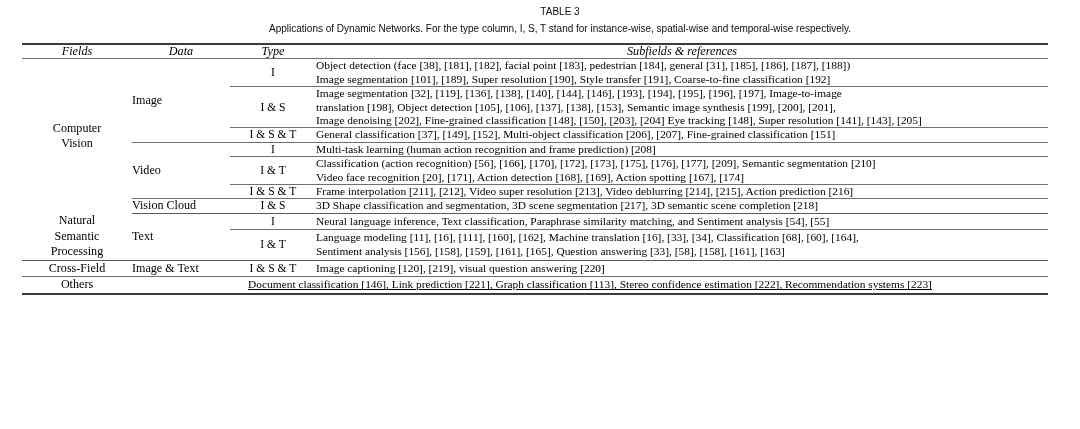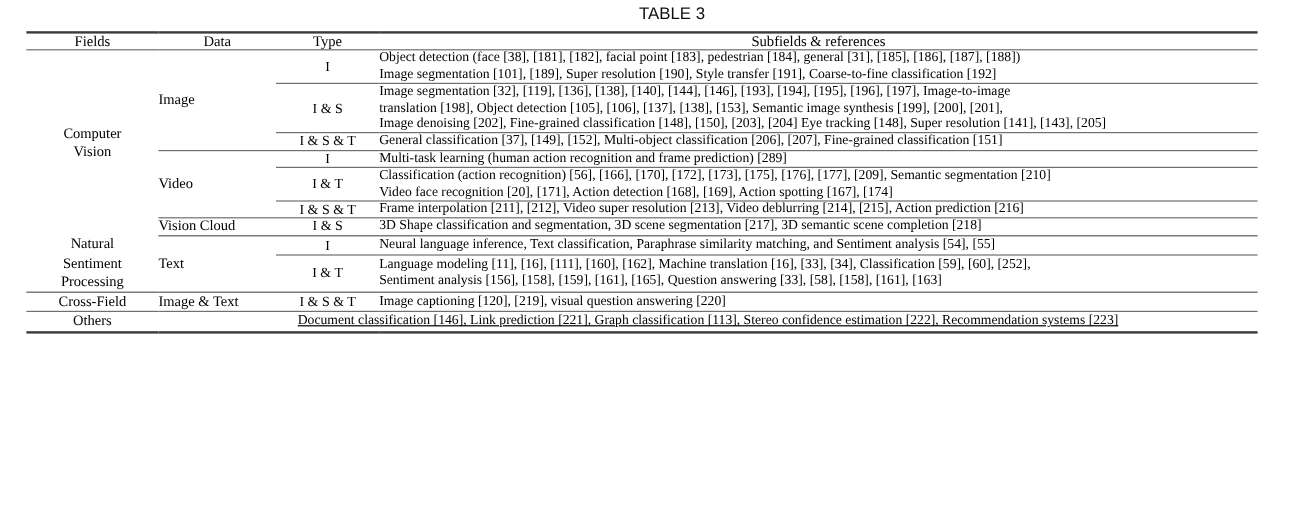--- a/index.html
+++ b/index.html
@@ -20,21 +20,21 @@
     height: 429px;
     position: relative;
     box-sizing: border-box;
     padding: 0;
   }
 
   
   .caption {
     font-family: "Liberation Sans", "DejaVu Sans", sans-serif;
     text-align: center;
-    font-size: 14px;
+    font-size: 10px;
     line-height: 17px;
     color: #0d0d0d;
     padding-top: 3px;
     padding-left: 40px;
   }
   .caption .tbl-num {
     display: block;
   }
   .caption .tbl-title {
     display: block;
@@ -53,21 +53,21 @@
     line-height: 13.4px;
   }
 
   table.t3 td, table.t3 th {
     padding: 0;
     vertical-align: middle;
     font-weight: normal;
   }
 
   
-  .rule-top      { border-top: 2.6px solid #3b3b3b; }
+  .rule-top      { border-top: 2.6px solid #3b3b3b; font-style: italic; }
   .rule-bot      { border-bottom: 2.6px solid #3b3b3b; }
   .rule-bot-thin { border-bottom: 1.1px solid #6f6f6f; }
   .rule-bot-med  { border-bottom: 1.6px solid #5a5a5a; }
 
   
   .hdr td {
     font-weight: bold;
     text-align: center;
     font-size: 12.2px;
     padding: 4px 0 5px 0;
@@ -109,20 +109,21 @@
     text-decoration: underline;
   }
 </style>
 </head>
 <body>
 
 <div class="page">
 
   <div class="caption">
     <span class="tbl-num">TABLE 3</span>
+    <span class="tbl-title">Applications of Dynamic Networks. For the type column, I, S, T stand for instance-wise, spatial-wise and temporal-wise respectively.</span>
   </div>
 
   <div class="table-wrap">
     <table class="t3">
       <colgroup>
         <col class="col-fields">
         <col class="col-data">
         <col class="col-type">
         <col class="col-sub">
       </colgroup>
@@ -161,21 +162,21 @@
         <td class="c-type rule-bot-thin">I &amp; S &amp; T</td>
         <td class="c-sub rule-bot-thin">
           <span class="ln">General classification [37], [149], [152], Multi-object classification [206], [207], Fine-grained classification [151]</span>
         </td>
       </tr>
 
       <tr>
         <td class="c-data rule-bot-thin" rowspan="3">Video</td>
         <td class="c-type rule-bot-thin">I</td>
         <td class="c-sub rule-bot-thin">
-          <span class="ln">Multi-task learning (human action recognition and frame prediction) [289]</span>
+          <span class="ln">Multi-task learning (human action recognition and frame prediction) [208]</span>
         </td>
       </tr>
 
       <tr>
         <td class="c-type rule-bot-thin">I &amp; T</td>
         <td class="c-sub rule-bot-thin">
           <span class="ln">Classification (action recognition) [56], [166], [170], [172], [173], [175], [176], [177], [209], Semantic segmentation [210]</span>
           <span class="ln">Video face recognition [20], [171], Action detection [168], [169], Action spotting [167], [174]</span>
         </td>
       </tr>
@@ -191,34 +192,34 @@
         <td class="c-data rule-bot-med">Vision Cloud</td>
         <td class="c-type rule-bot-med">I &amp; S</td>
         <td class="c-sub rule-bot-med">
           <span class="ln">3D Shape classification and segmentation, 3D scene segmentation [217], 3D semantic scene completion [218]</span>
         </td>
       </tr>
 
       <tr>
         <td class="c-field rule-bot-med" rowspan="2">
           <span>Natural</span><br>
-          <span>Sentiment</span><br>
+          <span>Semantic</span><br>
           <span>Processing</span>
         </td>
         <td class="c-data rule-bot-med" rowspan="2">Text</td>
         <td class="c-type rule-bot-thin">I</td>
         <td class="c-sub rule-bot-thin">
           <span class="ln">Neural language inference, Text classification, Paraphrase similarity matching, and Sentiment analysis [54], [55]</span>
         </td>
       </tr>
 
       <tr>
         <td class="c-type rule-bot-med">I &amp; T</td>
         <td class="c-sub rule-bot-med">
-          <span class="ln">Language modeling [11], [16], [111], [160], [162], Machine translation [16], [33], [34], Classification [59], [60], [252],</span>
+          <span class="ln">Language modeling [11], [16], [111], [160], [162], Machine translation [16], [33], [34], Classification [68], [60], [164],</span>
           <span class="ln">Sentiment analysis [156], [158], [159], [161], [165], Question answering [33], [58], [158], [161], [163]</span>
         </td>
       </tr>
 
       <tr>
         <td class="c-field rule-bot-thin">Cross-Field</td>
         <td class="c-data rule-bot-thin">Image &amp; Text</td>
         <td class="c-type rule-bot-thin">I &amp; S &amp; T</td>
         <td class="c-sub rule-bot-thin">
           <span class="ln">Image captioning [120], [219], visual question answering [220]</span>

